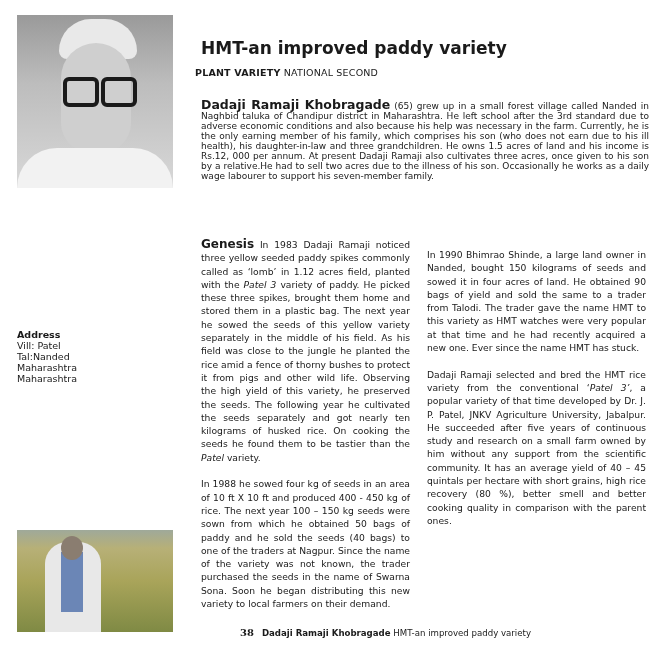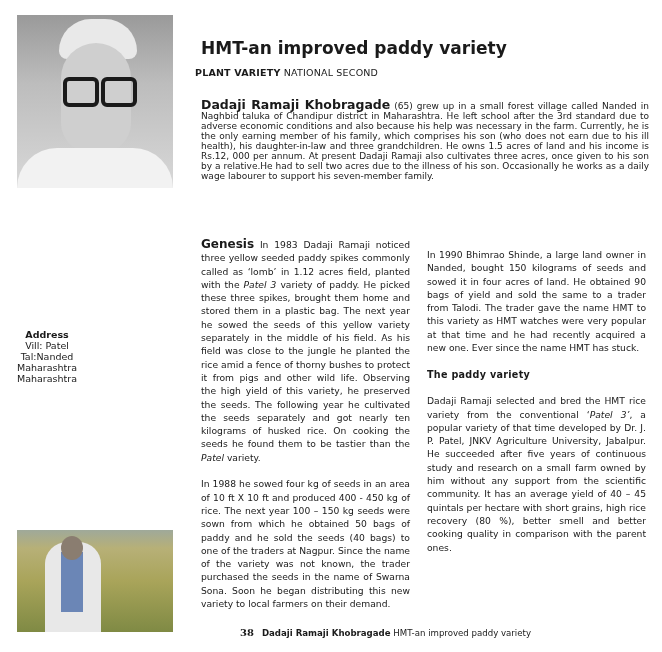--- a/index.html
+++ b/index.html
@@ -12,21 +12,21 @@
     .portrait .shirt { position: absolute; left: 0; bottom: 0; width: 156px; height: 40px; background: #f2f2f2; border-radius: 60px 60px 0 0; }
     .field-photo { position: absolute; left: 17px; top: 530px; width: 156px; height: 102px; background: linear-gradient(180deg, #9fa99a 0%, #b7b077 18%, #a9a45a 50%, #7f8a44 100%); overflow: hidden; }
     .field-photo .person { position: absolute; left: 28px; top: 12px; width: 56px; height: 92px; border-radius: 22px 22px 0 0; background: #e8e8e8; }
     .field-photo .scarf { position: absolute; left: 44px; top: 22px; width: 22px; height: 60px; background: #6b86b6; }
     .field-photo .head { position: absolute; left: 44px; top: 6px; width: 22px; height: 24px; border-radius: 50%; background: #8a7d70; }
     .title { position: absolute; left: 201px; top: 38px; font-size: 17px; font-weight: bold; margin: 0; font-family: "DejaVu Sans", sans-serif; }
     .subtitle { position: absolute; left: 195px; top: 67px; font-size: 9.5px; letter-spacing: 0.2px; }
     .subtitle b { font-weight: bold; }
     .intro { position: absolute; left: 201px; top: 100px; width: 448px; font-size: 9px; line-height: 10px; text-align: justify; margin: 0; }
     .intro .name { font-size: 12.5px; font-weight: bold; }
-    .address { position: absolute; left: 17px; top: 329px; font-size: 9.5px; line-height: 11px; text-align: center; }
+    .address { position: absolute; left: 17px; top: 329px; font-size: 9.5px; line-height: 11px; }
     .address .addr-head { font-weight: bold; }
     .col { position: absolute; top: 238px; font-size: 9.2px; line-height: 13.3px; text-align: justify; }
     .col1 { left: 201px; width: 209px; }
     .col2 { left: 427px; width: 219px; }
     .col p { margin: 0 0 13.3px 0; }
     .col .genesis-head { font-size: 12px; font-weight: bold; }
     .col h3 { margin: 0 0 13.3px 0; font-size: 9.6px; font-weight: bold; letter-spacing: 0.3px; }
     .footer { position: absolute; left: 240px; top: 627px; font-size: 8.6px; }
     .footer .page-num { font-family: "DejaVu Serif", serif; font-weight: bold; font-size: 10px; margin-right: 8px; }
     .footer b { font-weight: bold; }
@@ -59,21 +59,20 @@
 </div>
 
 <div class="col col1">
   <p><span class="genesis-head">Genesis</span><span> In 1983 Dadaji Ramaji noticed three yellow seeded paddy spikes commonly called as ‘lomb’ in 1.12 acres field, planted with the </span><i>Patel 3</i><span> variety of paddy. He picked these three spikes, brought them home and stored them in a plastic bag. The next year he sowed the seeds of this yellow variety separately in the middle of his field.  As his field was close to the jungle he planted the rice amid a fence of thorny bushes to protect it from pigs and other wild life. Observing the high yield of this variety, he preserved the seeds. The following year he cultivated the seeds separately and got nearly ten kilograms of husked rice. On cooking the seeds he found them to be tastier than the </span><i>Patel</i><span> variety.</span></p>
   <p>In 1988 he sowed four kg of seeds in an area of 10 ft X 10 ft and produced 400 - 450 kg of rice. The next year 100 – 150 kg seeds were sown from which he obtained 50 bags of paddy and he sold the seeds (40 bags) to one of the traders at Nagpur. Since the name of the variety was not known, the trader purchased the seeds in the name of Swarna Sona. Soon he began distributing this new variety to local farmers on their demand.</p>
 </div>
 
 <div class="col col2" style="top:248px;">
 
   <p>In 1990 Bhimrao Shinde, a large land owner in Nanded, bought 150 kilograms of seeds and sowed it in four acres of land. He obtained 90 bags of yield and sold the same to a trader from Talodi. The trader gave the name HMT to this variety as HMT watches were very popular at that time and he had recently acquired a new one. Ever since the name HMT has stuck.</p>
-  <h3>The paddy variety</h3>
   <p><span>Dadaji Ramaji selected and bred the HMT rice variety from the conventional ‘</span><i>Patel 3’</i><span>, a popular variety of that time developed by Dr. J. P. Patel, JNKV Agriculture University, Jabalpur. He succeeded after five years of continuous study and research on a small farm owned by him without any support from the scientific community. It has an average yield of 40 – 45 quintals per hectare with short grains, high rice recovery (80 %), better smell and better cooking quality in comparison with the parent ones.</span></p>
 </div>
 
 <div class="field-photo">
   <div class="person"></div>
   <div class="scarf"></div>
   <div class="head"></div>
 </div>
 
 <div class="footer">

